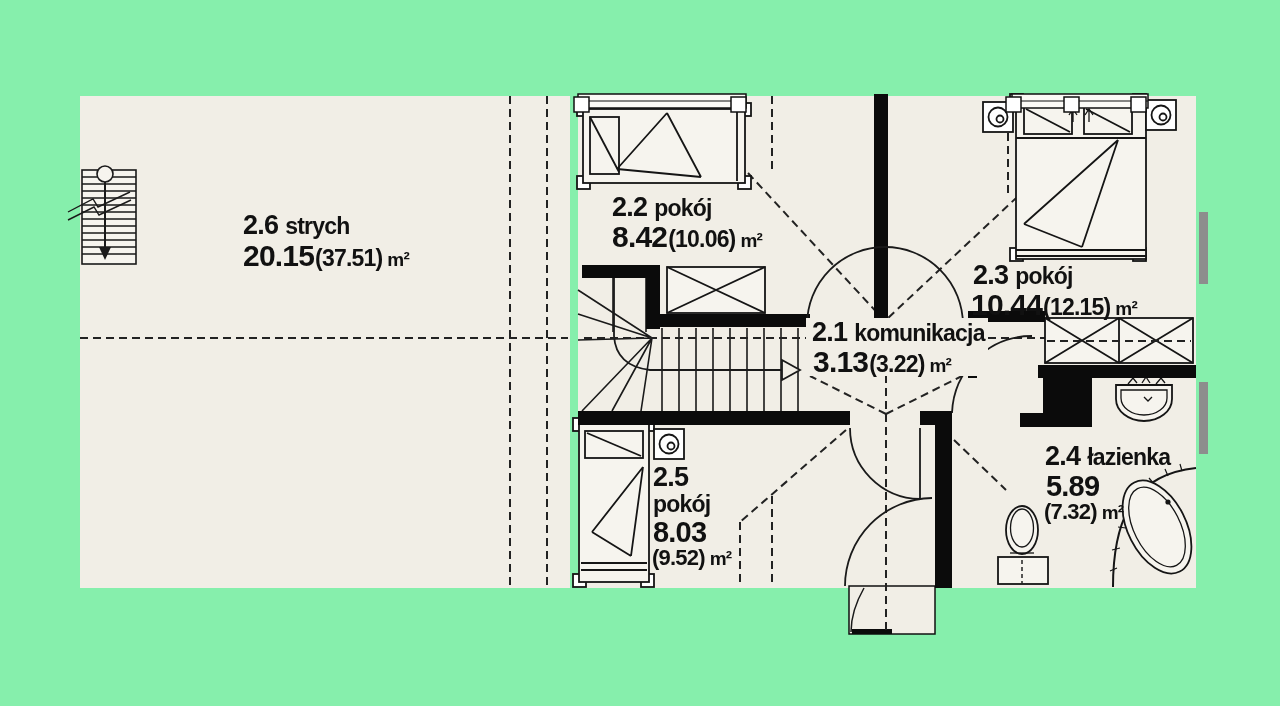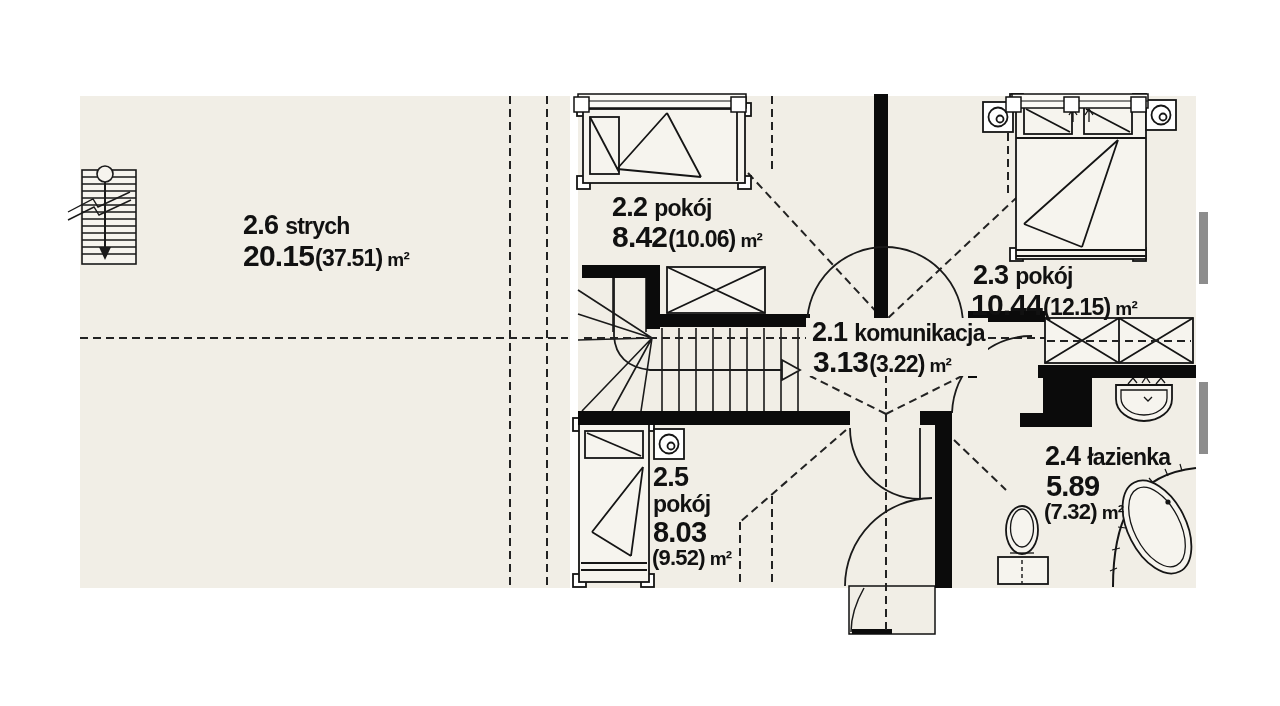--- a/index.html
+++ b/index.html
@@ -1,16 +1,16 @@
 <!DOCTYPE html>
 <html><head>
 <meta charset="utf-8">
 <style>
   html,body{margin:0;padding:0;background:#000;}
-  .stage{position:relative;width:1280px;height:706px;background:#ffffff;overflow:hidden;
+  .stage{position:relative;width:1280px;height:706px;background:#86efac;overflow:hidden;
          font-family:"Liberation Sans","DejaVu Sans",sans-serif;}
   svg{display:block}
   text{font-family:"Liberation Sans","DejaVu Sans",sans-serif;font-weight:bold;fill:#111;
        letter-spacing:-0.8px;}
   .t-id{font-size:27px}
   .t-name{font-size:23px}
   .t-area{font-size:30px}
   .t-alt{font-size:23px}
   .t-unit{font-size:19px}
   .t-area-s{font-size:29px}

